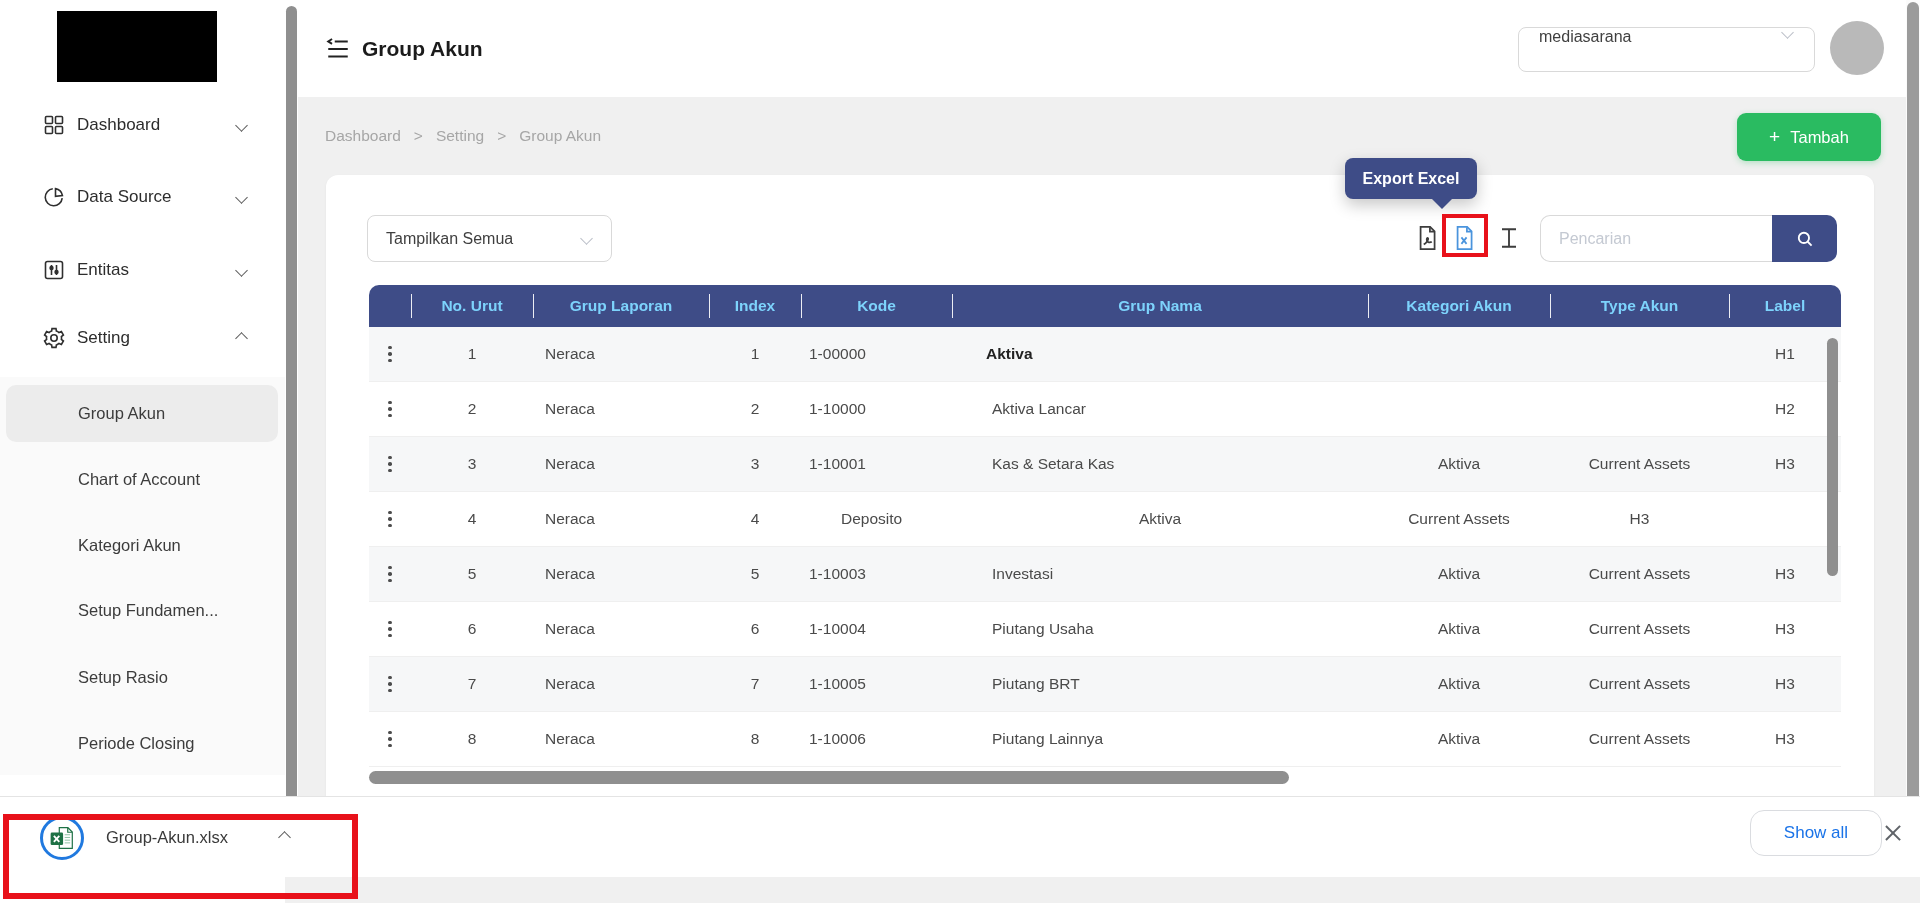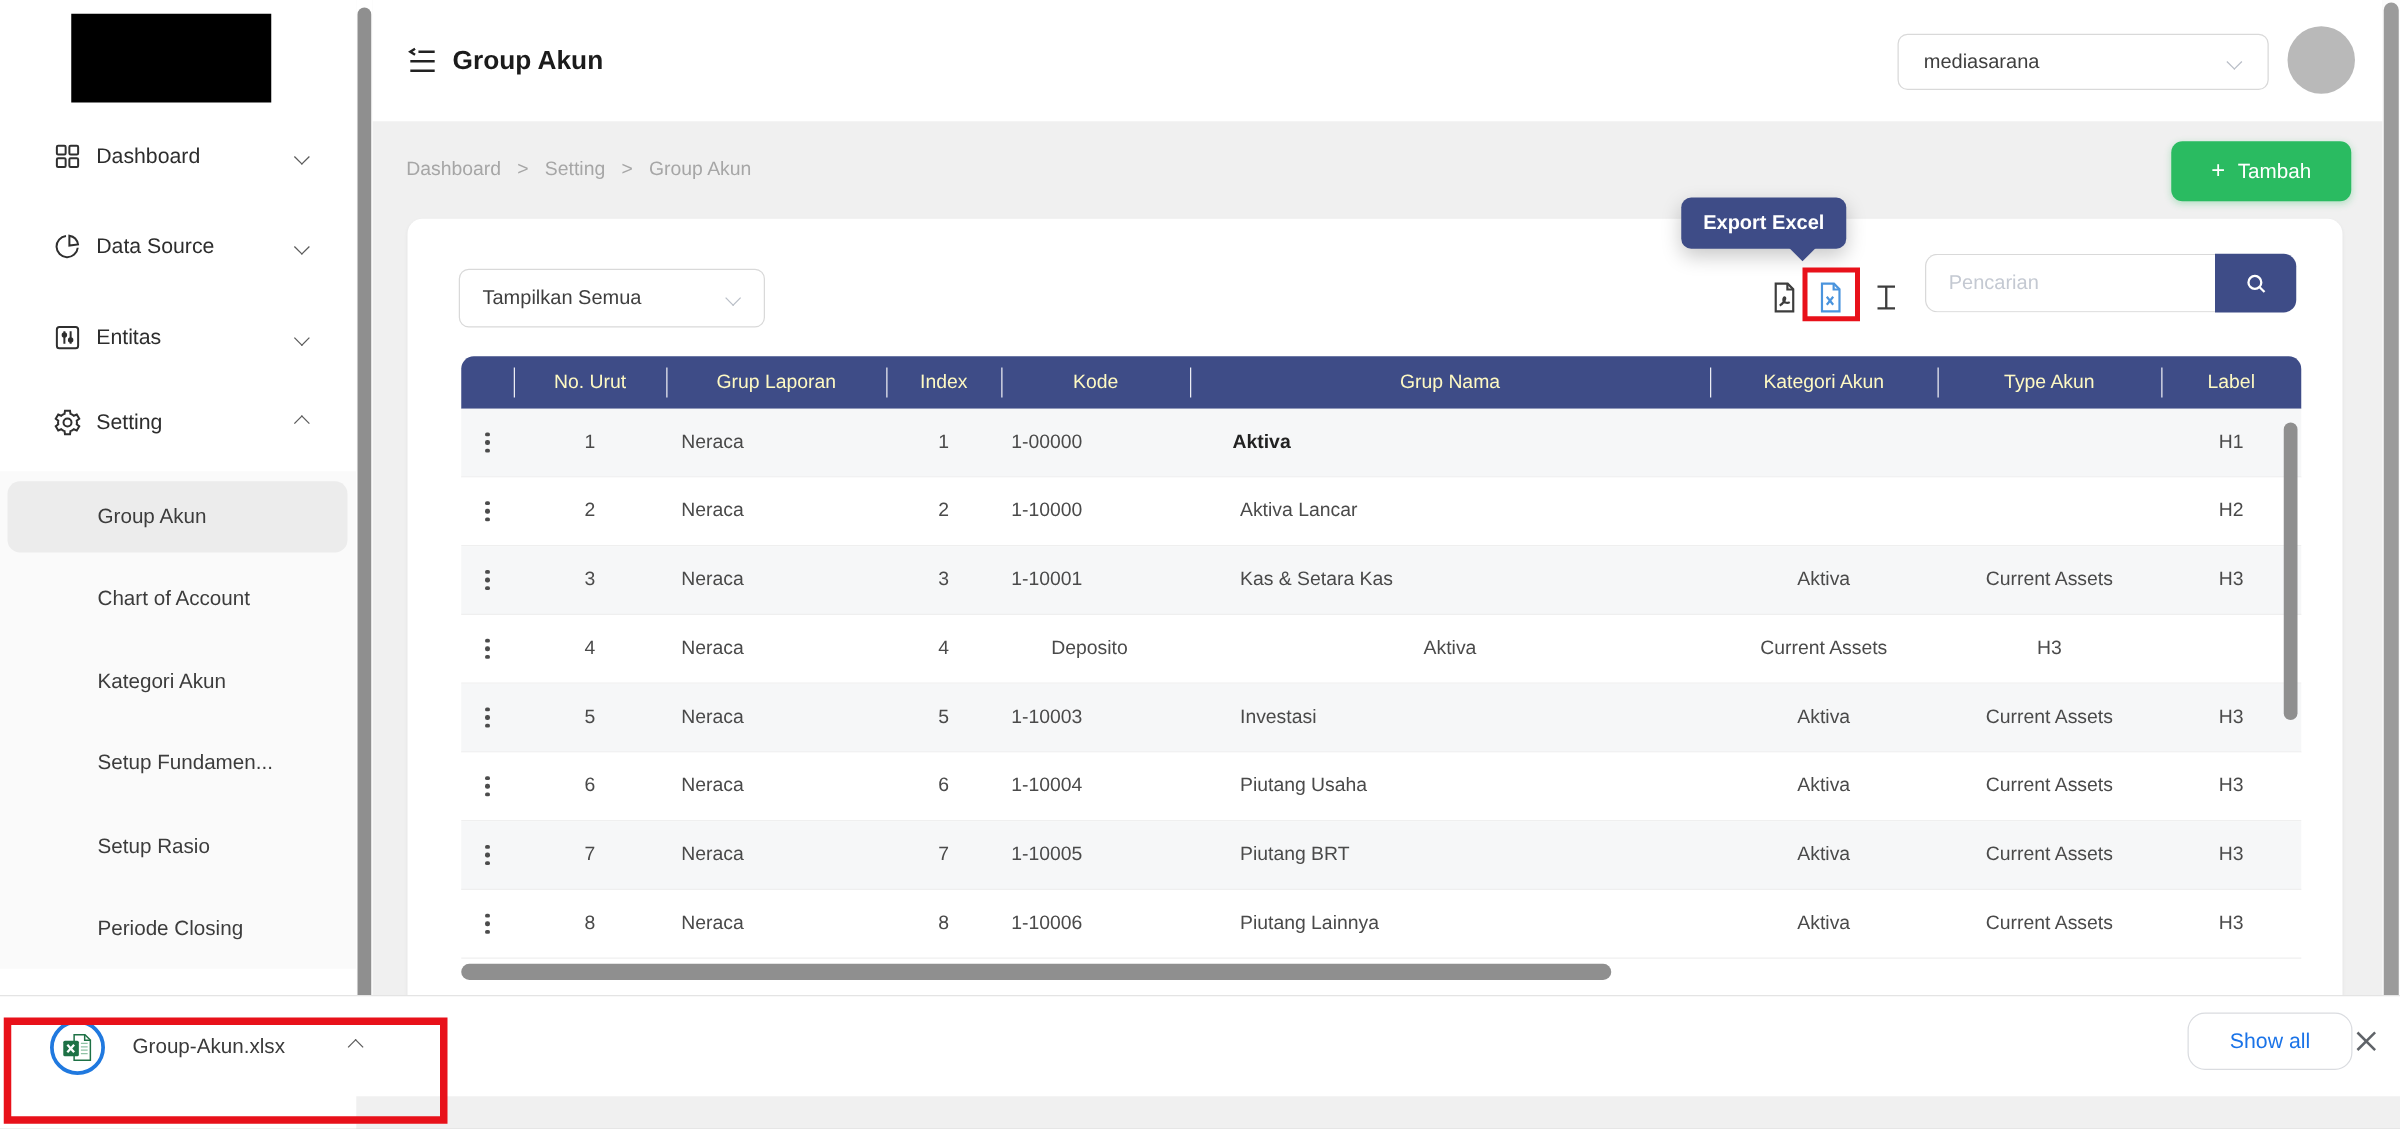--- a/index.html
+++ b/index.html
@@ -18,57 +18,57 @@
   .sub-item { position:absolute; left:6px; width:272px; height:48px; display:flex; align-items:center; cursor:pointer; border-radius:10px; }
   .sub-item .slabel { margin-left:72px; font-size:16.5px; color:#3c3c3c; }
   .sub-item.active { background:#ececec; height:57px; }
   .side-scroll { position:absolute; left:285px; top:0; width:13px; height:822px; background:#fff; z-index:6; }
   .side-scroll .thumb { position:absolute; left:1px; top:6px; width:11px; height:804px; background:#8f8f8f; border-radius:6px; }
 
   
   .topbar { position:absolute; left:298px; top:0; width:1608px; height:97px; background:#fff; z-index:2; }
   .fold-icon { position:absolute; left:27px; top:36px; width:26px; height:26px; cursor:pointer; }
   .page-title { position:absolute; left:64px; top:37px; font-size:21px; font-weight:700; color:#1b1b1b; }
-  .ws-select { position:absolute; left:1220px; top:27px; width:297px; height:45px; border:1px solid #d9d9d9; border-radius:8px; background:#fff; display:flex; align-items:center; cursor:pointer; }
+  .ws-select { position:absolute; left:1220px; top:27px; width:297px; height:45px; border:1px solid #d9d9d9; border-radius:8px; background:#fff; display:flex; align-items:flex-start; cursor:pointer; }
   .ws-select .val { margin-left:20px; font-size:16px; color:#3f3f3f; }
   .ws-select .cv { position:absolute; right:22px; }
   .avatar { position:absolute; left:1532px; top:21px; width:54px; height:54px; border-radius:50%; background:#b9b9b9; cursor:pointer; }
 
   
   .breadcrumb { position:absolute; left:325px; top:127px; display:flex; gap:13px; align-items:center; font-size:15.5px; color:#a6a6a6; z-index:2; }
   .breadcrumb span { cursor:default; }
   .btn-tambah { position:absolute; left:1737px; top:113px; width:144px; height:48px; background:#2abb61; border:none; border-radius:9px; color:#fff; font-size:16.5px; font-family:inherit; display:flex; align-items:center; justify-content:center; gap:10px; cursor:pointer; box-shadow:0 2px 6px rgba(42,187,97,.3); z-index:2; }
   .btn-tambah .plus { font-size:19px; font-weight:400; }
 
   
   .card { position:absolute; left:326px; top:175px; width:1548px; height:640px; background:#fff; border-radius:12px; box-shadow:0 1px 3px rgba(0,0,0,.05); z-index:2; }
   .show-select { position:absolute; left:41px; top:40px; width:245px; height:47px; border:1px solid #d9d9d9; border-radius:8px; display:flex; align-items:center; cursor:pointer; }
   .show-select .val { margin-left:18px; font-size:16px; color:#3f3f3f; }
   .show-select .cv { position:absolute; right:20px; }
   .exp-icon { position:absolute; top:49px; width:28px; height:28px; cursor:pointer; }
   .exp-pdf { left:1087px; } .exp-xls { left:1124px; } .exp-ibeam { left:1169px; }
-  .search-wrap { position:absolute; left:1214px; top:28px; width:320px; height:47px; display:flex; }
+  .search-wrap { position:absolute; left:1214px; top:40px; width:320px; height:47px; display:flex; }
   .search-input { width:232px; height:47px; border:1px solid #d9d9d9; border-right:none; border-radius:10px 0 0 10px; padding-left:18px; font-size:16px; font-family:inherit; color:#333; outline:none; }
   .search-input::placeholder { color:#c4c9d2; }
   .search-btn { width:65px; height:47px; background:#3e4c87; border:none; border-radius:0 10px 10px 0; display:flex; align-items:center; justify-content:center; cursor:pointer; }
 
   
   .tooltip { position:absolute; left:1019px; top:-17px; width:132px; height:41px; background:#3e4c87; color:#fff; font-size:16px; font-weight:600; border-radius:8px; display:flex; align-items:center; justify-content:center; box-shadow:0 6px 16px rgba(0,0,0,.22); z-index:8; }
   .tooltip::after { content:""; position:absolute; left:86px; top:40px; border:11px solid transparent; border-top:11px solid #3e4c87; border-bottom:none; }
 
   
   .anno { position:absolute; border:4px solid #e8111a; z-index:60; pointer-events:none; }
   .anno-xls { left:1116px; top:39px; width:46px; height:43px; }
   .anno-shelf { left:3px; top:814px; width:355px; height:85px; border-width:6px; }
 
   
   .tbl { position:absolute; left:43px; top:110px; width:1472px; }
   .thead, .trow { display:grid; grid-template-columns:42px 122px 176px 92px 151px 416px 182px 179px 112px; }
   .thead { height:42px; background:#3e4c87; border-radius:10px 10px 0 0; }
-  .th { position:relative; display:flex; align-items:center; justify-content:center; color:#fef9c3; font-size:15.5px; font-weight:400; }
+  .th { position:relative; display:flex; align-items:center; justify-content:center; color:#7dd3fc; font-size:15.5px; font-weight:700; }
   .th:not(:first-child)::before { content:""; position:absolute; left:0; top:9px; bottom:9px; width:1px; background:rgba(255,255,255,.9); }
   .trow { height:55px; background:#fff; border-bottom:1px solid #efefef; }
   .trow:nth-child(odd) { background:#f6f7f8; }
   .td { display:flex; align-items:center; justify-content:center; font-size:15.5px; color:#4a4a4a; }
   .c-lap { justify-content:flex-start; padding-left:12px; }
   .c-kode { justify-content:flex-start; padding-left:8px; }
   .c-nama { justify-content:flex-start; padding-left:40px; }
   .trow.h1 .c-nama { padding-left:34px; font-weight:700; color:#222; }
   .kebab { display:inline-flex; flex-direction:column; gap:3px; padding:6px; cursor:pointer; }
   .kebab i { width:3.5px; height:3.5px; border-radius:50%; background:#4c4c4c; }

